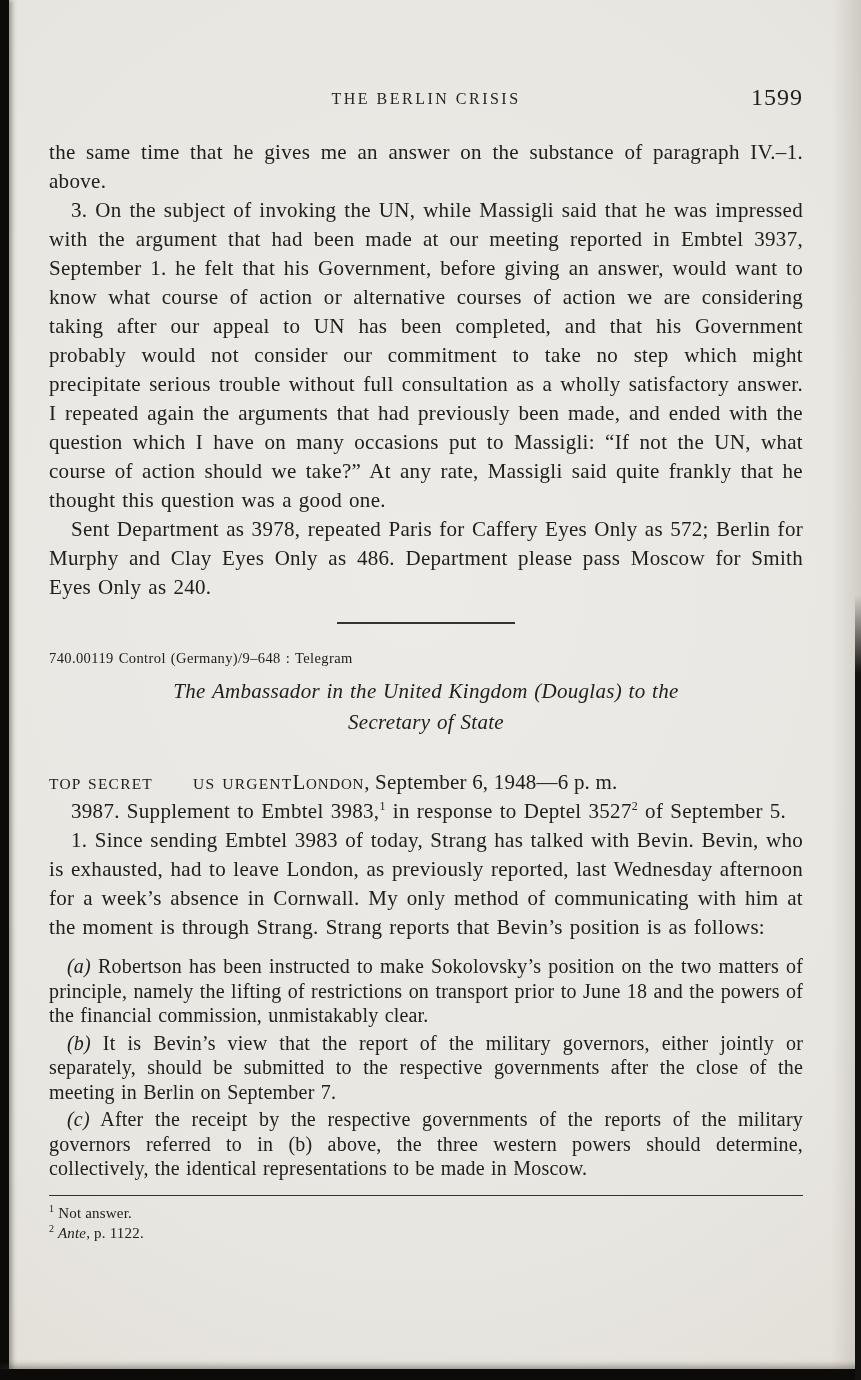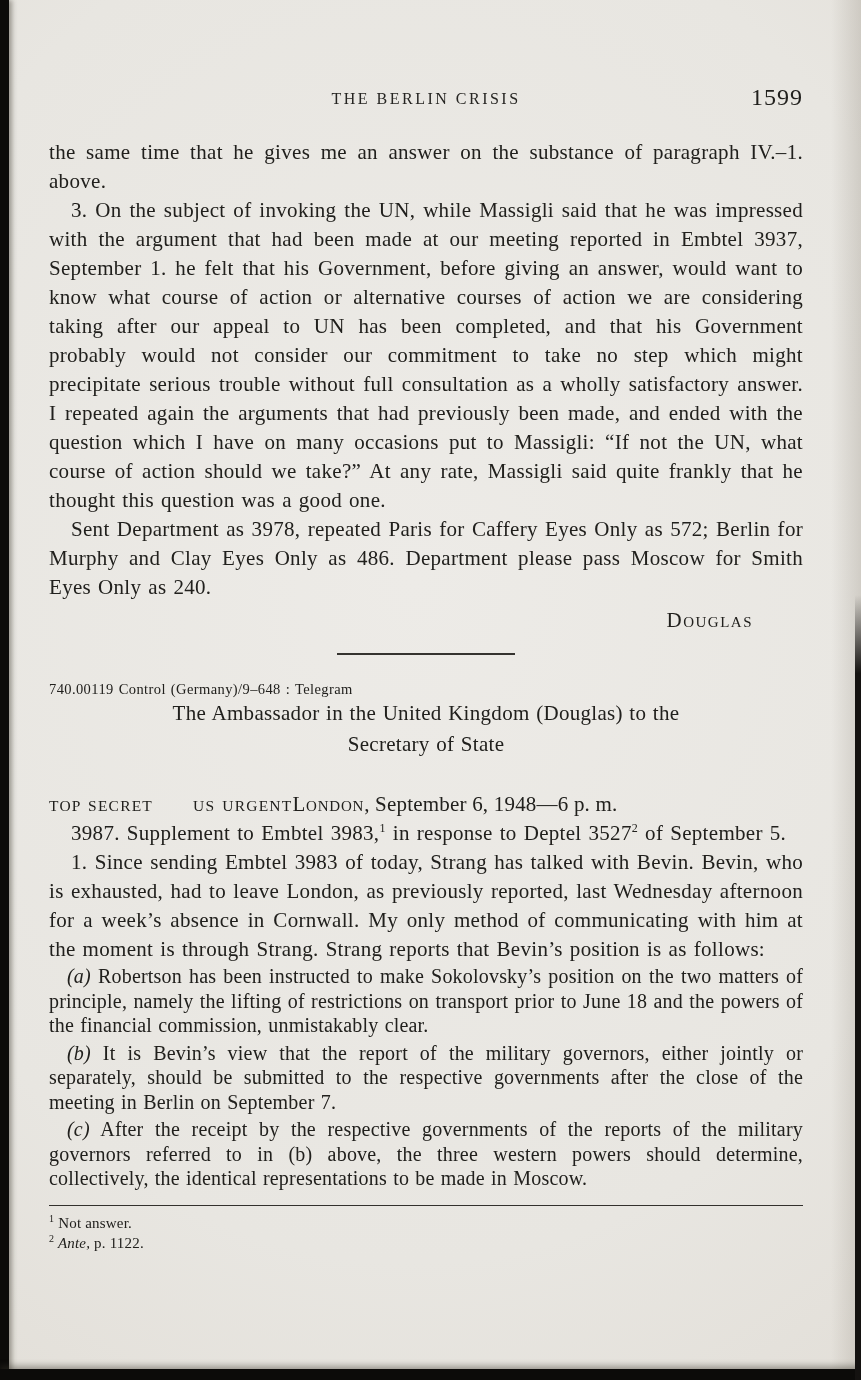--- a/index.html
+++ b/index.html
@@ -76,21 +76,23 @@
     border-top: 2px solid #35332f;
     margin: 20px auto 0;
   }
   .citation {
     margin-top: 26px;
     font-size: 14.5px;
     letter-spacing: 0.4px;
     word-spacing: 1px;
   }
   .doc-title {
+    margin-top: 9px;
     text-align: center;
+    font-style: italic;
     font-size: 21px;
     line-height: 31px;
     letter-spacing: 0.3px;
     word-spacing: 1px;
   }
   .class-row {
     display: flex;
     align-items: baseline;
     margin-top: 32px;
   }
@@ -109,21 +111,21 @@
   }
   .tight-top { margin-top: 2px; }
   p.sub {
     font-size: 20px;
     line-height: 24.5px;
     text-align: justify;
     text-indent: 18px;
     letter-spacing: 0.2px;
     word-spacing: 1px;
   }
-  .first-sub { }
+  .first-sub { margin-top: 12px; }
   p.sub + p.sub { margin-top: 3px; }
   .ital { font-style: italic; }
   .fn-block { margin-top: 14px; }
   .fn-rule {
     border-top: 1.5px solid #33312d;
     margin-bottom: 7px;
   }
   .fn {
     font-size: 15px;
     line-height: 20px;
@@ -140,21 +142,20 @@
   <div class="paper">
 
     <div class="running-head">
       <span class="head-title">THE BERLIN CRISIS</span>
       <span class="page-num">1599</span>
     </div>
 
     <p class="body">the same time that he gives me an answer on the substance of paragraph IV.–1. above.</p>
     <p class="body indent">3. On the subject of invoking the UN, while Massigli said that he was impressed with the argument that had been made at our meeting reported in Embtel 3937, September 1. he felt that his Government, before giving an answer, would want to know what course of action or alternative courses of action we are considering taking after our appeal to UN has been completed, and that his Government probably would not consider our commitment to take no step which might precipitate serious trouble without full consultation as a wholly satisfactory answer. I repeated again the arguments that had previously been made, and ended with the question which I have on many occasions put to Massigli: “If not the UN, what course of action should we take?” At any rate, Massigli said quite frankly that he thought this question was a good one.</p>
     <p class="body indent">Sent Department as 3978, repeated Paris for Caffery Eyes Only as 572; Berlin for Murphy and Clay Eyes Only as 486. Department please pass Moscow for Smith Eyes Only as 240.</p>
-    <p class="signature">Douglas</p>
 
     <div class="divider"></div>
 
     <p class="citation">740.00119 Control (Germany)/9–648 : Telegram</p>
 
     <div class="doc-title">
       <span>The Ambassador in the United Kingdom (Douglas) to the</span><br>
       <span>Secretary of State</span>
     </div>
 

